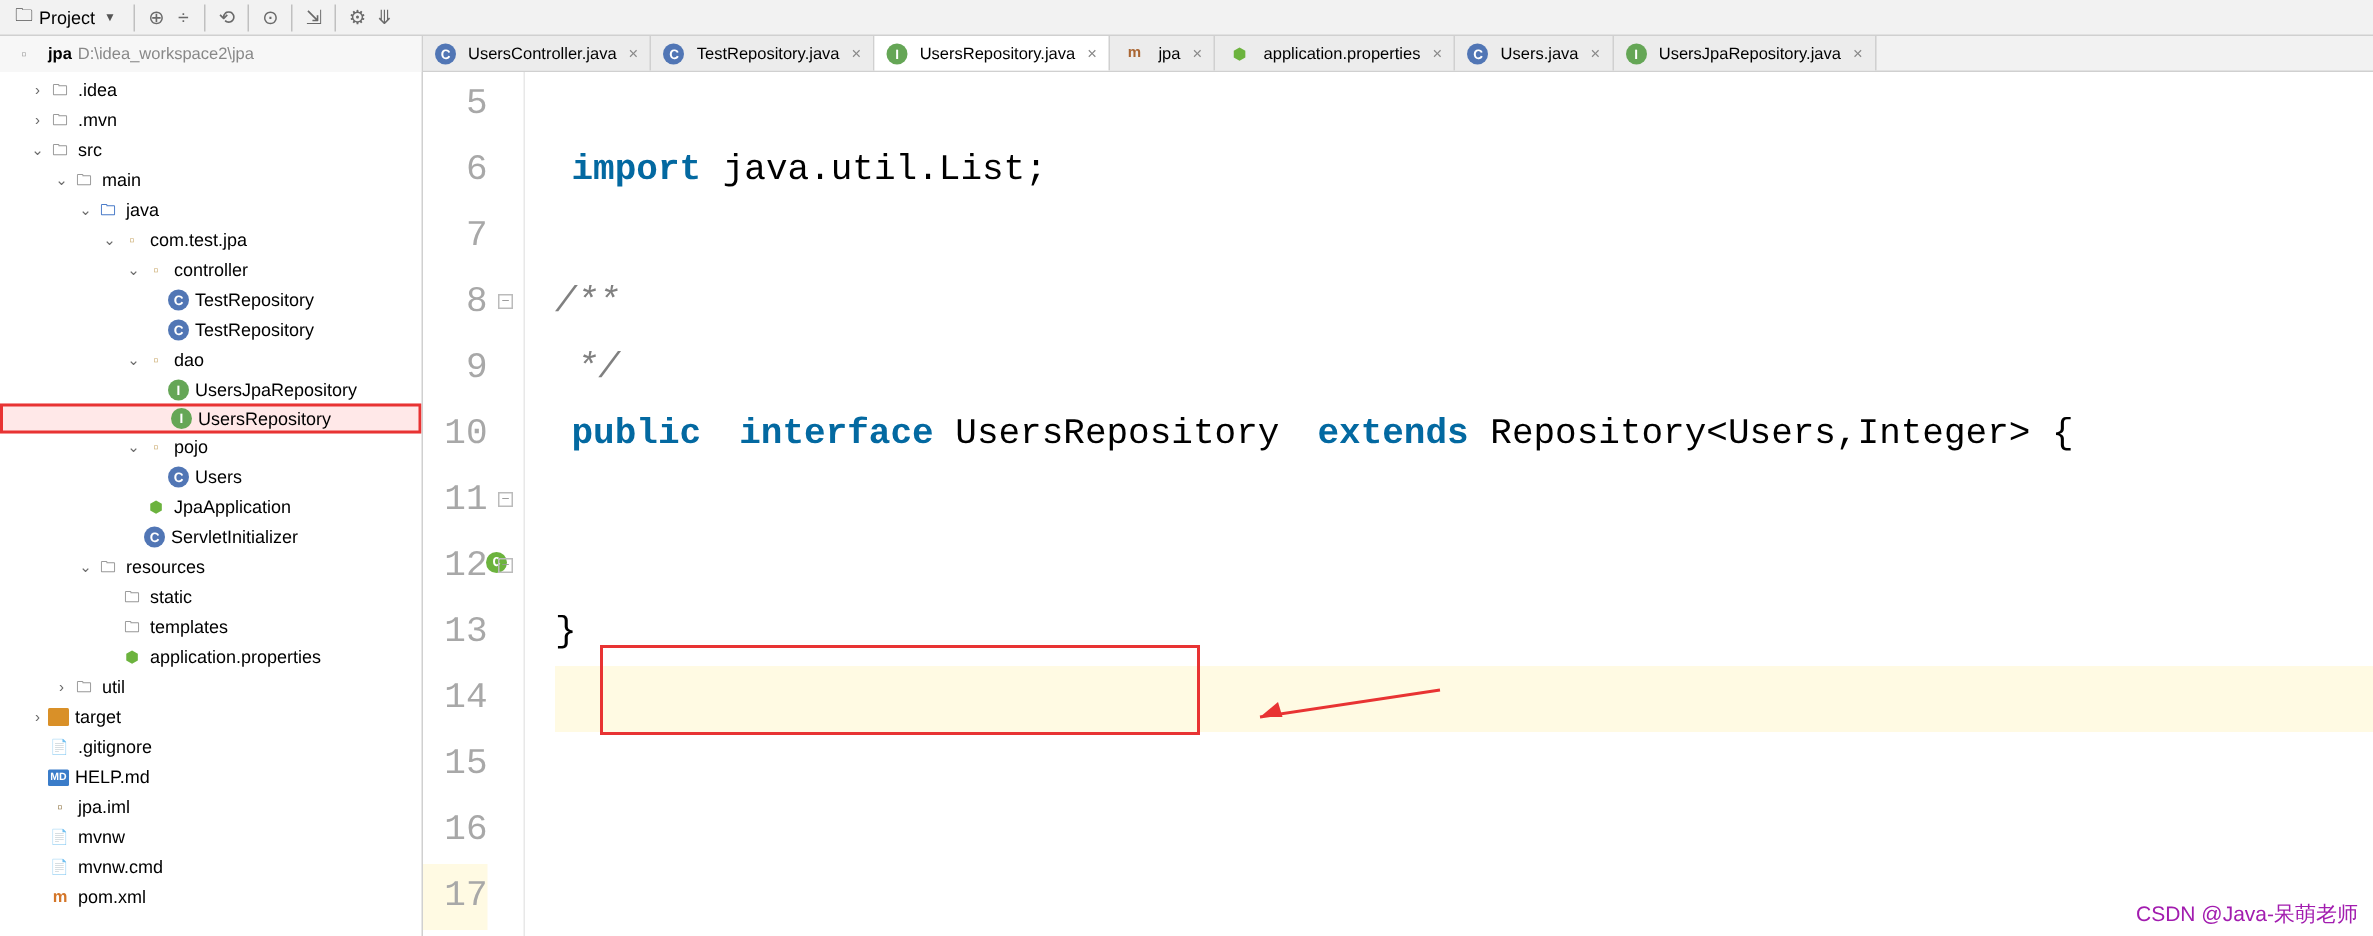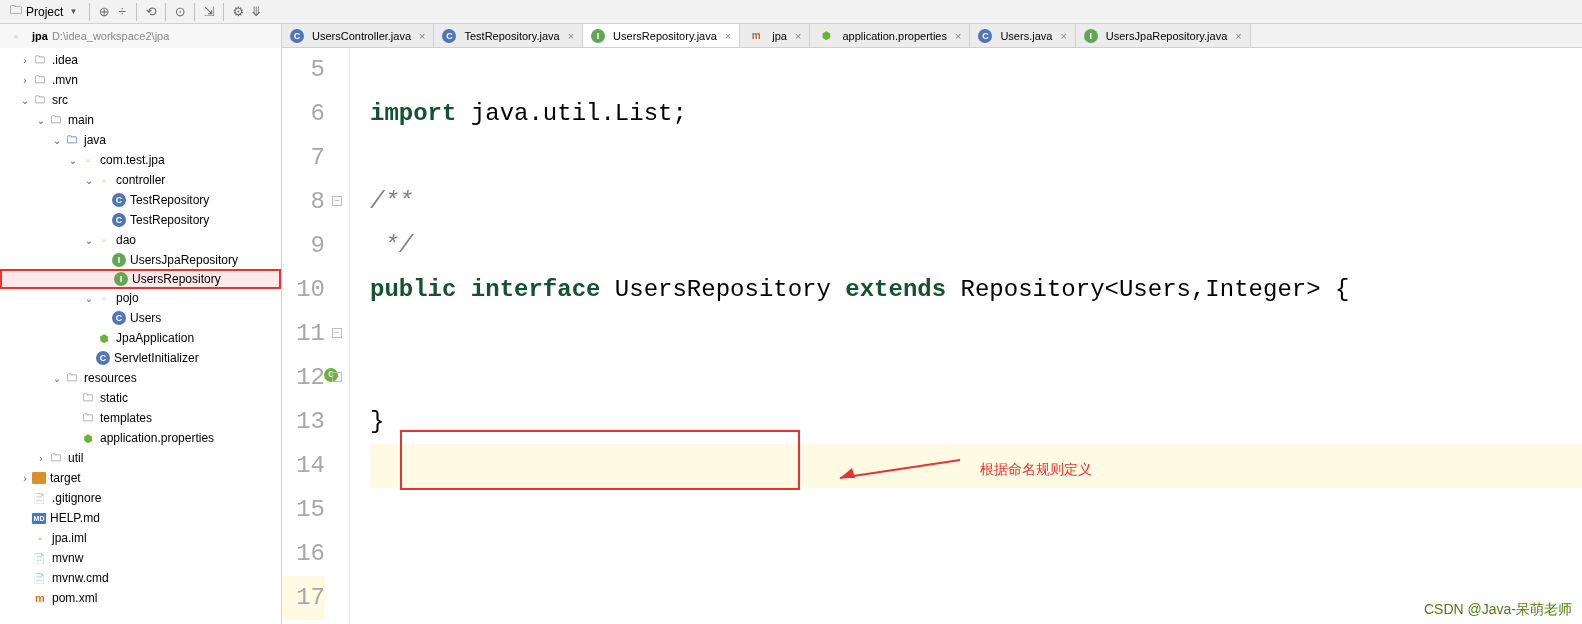--- a/index.html
+++ b/index.html
@@ -36,30 +36,30 @@
 .tab.active { background: #fff; }
 .tab-close { color: #888; font-size: 11px; margin-left: 4px; }
 
 .code-area { flex: 1; display: flex; position: relative; font-family: "Consolas", "Courier New", monospace; }
 .gutter { width: 68px; background: #fff; border-right: 1px solid #e8e8e8; text-align: right; padding-right: 24px; color: #a8a8a8; font-size: 24px; line-height: 44px; position: relative; }
 .gutter-num { height: 44px; }
 .collapse-mark { color: #999; border: 1px solid #bbb; width: 10px; height: 10px; display: flex; align-items: center; justify-content: center; font-size: 9px; }
 
 .code-body { flex: 1; font-size: 24px; line-height: 44px; padding-left: 20px; position: relative; }
 .code-line { height: 44px; white-space: pre; }
-.kw { color: #14532d; font-weight: bold; }
+.kw { color: #0369a1; font-weight: bold; margin-left: 11px; }
 .comment { color: #808080; font-style: italic; }
 .plain { color: #000; }
 .current-line { background: #fffae3; }
 
 .red-box { position: absolute; border: 2px solid #e83333; }
 .red-arrow { position: absolute; color: #e83333; }
 .red-text { position: absolute; color: #e83333; font-size: 14px; font-family: "Microsoft YaHei"; }
 
-.watermark { position: absolute; right: 10px; bottom: 5px; color: #4d7c0f; font-size: 14px; text-align: center; }
+.watermark { position: absolute; right: 10px; bottom: 5px; color: #a21caf; font-size: 14px; text-align: center; }
 
 .gutter-class-icon { position: absolute; left: 42px; width: 18px; height: 18px; display: flex; align-items: center; justify-content: center; }
 </style>
 </head>
 <body>
 
 <div class="toolbar">
   <div class="project-label dropdown-arrow">
     <span>🗀</span>
     <span>Project</span>
@@ -284,19 +284,18 @@
         <div class="code-line"></div>
         <div class="code-line"></div>
         <div class="code-line"><span class="plain">}</span></div>
         <div class="code-line current-line"></div>
 
         <div class="red-box" style="left:50px;top:382px;width:400px;height:60px"></div>
         <svg class="red-arrow" style="left:480px;top:408px" width="140" height="30">
             <line x1="130" y1="4" x2="10" y2="22" stroke="#e83333" stroke-width="2"></line>
             <polygon points="10,22 22,12 25,22" fill="#e83333"></polygon>
           </svg>
-        <div class="red-text" style="left:630px;top:400px">根据命名规则定义</div>
       </div>
     </div>
   </div>
 </div>
 
 <div class="watermark">CSDN @Java-呆萌老师</div>
 
 </body></html>

